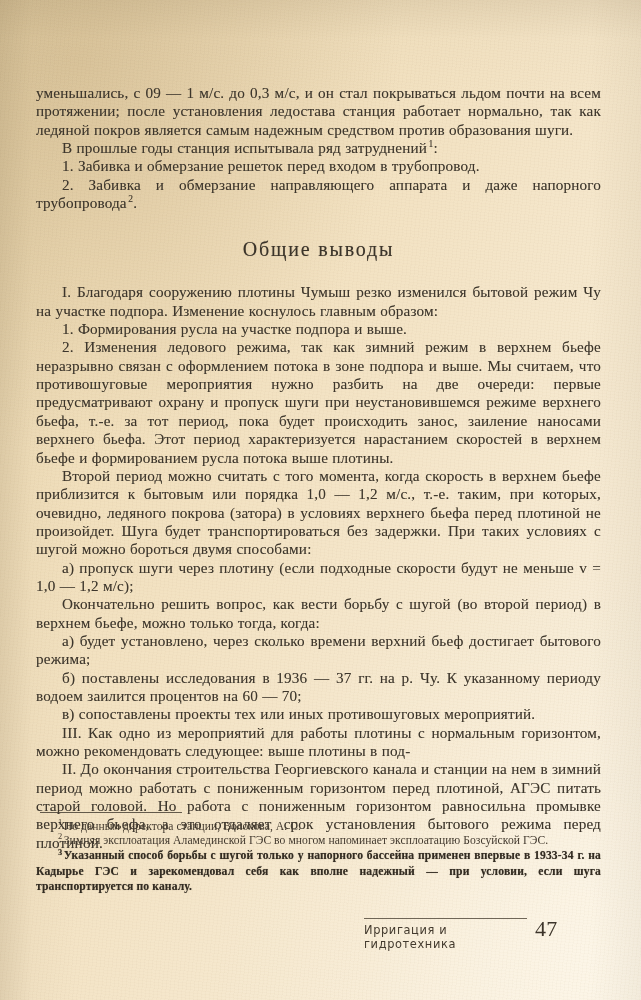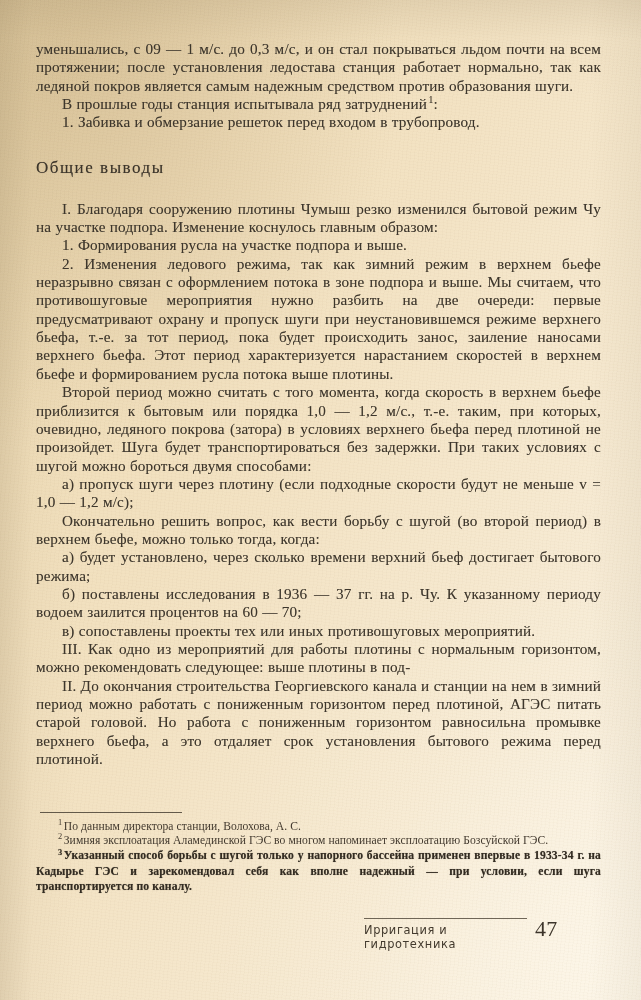--- a/index.html
+++ b/index.html
@@ -52,28 +52,28 @@
     font-size: 15.2px;
     line-height: 18.35px;
     text-align: justify;
     text-justify: inter-word;
     letter-spacing: 0.01em;
     word-spacing: 0.02em;
     color: #3d362c;
     text-shadow: 0 0 0.6px rgba(61,54,44,0.35);
   }
   p.ind { text-indent: 26px; }
-  p.tight { text-indent: 0; }
+  p.tight { text-indent: 0; margin-top: 44px; }
 
   h2.section-title {
     margin: 0;
-    font-size: 17px;
+    font-size: 20px;
     font-weight: normal;
     letter-spacing: 0.09em;
-    text-align: left;
+    text-align: center;
     color: #3b342a;
     text-shadow: 0 0 0.7px rgba(59,52,42,0.4);
   }
 
   .gap-title-top { height: 26px; }
   .gap-title-bot { height: 22px; }
 
   sup.fn {
     font-size: 9.5px;
     vertical-align: super;
@@ -159,20 +159,21 @@
   <div class="vignette"></div>
 
   <div class="content">
 
     <p class="body tight"><span>уменьшались, с 09 — 1 м/с. до 0,3 м/с, и он стал покрываться льдом почти на всем протяжении; после установления ледостава станция работает нормально, так как ледяной покров является самым надежным средством против образования шуги.</span></p>
 
     <p class="body ind"><span>В прошлые годы станция испытывала ряд затруднений</span><sup class="fn">1</sup><span>:</span></p>
 
     <p class="body ind"><span>1. Забивка и обмерзание решеток перед входом в трубопровод.</span></p>
 
+    <p class="body ind"><span>2. Забивка и обмерзание направляющего аппарата и даже напорного трубопровода</span><sup class="fn">2</sup><span>.</span></p>
 
     <div class="gap-title-top"></div>
     <h2 class="section-title">Общие выводы</h2>
     <div class="gap-title-bot"></div>
 
     <p class="body ind"><span>I. Благодаря сооружению плотины Чумыш резко изменился бытовой режим Чу на участке подпора. Изменение коснулось главным образом:</span></p>
 
     <p class="body ind"><span>1. Формирования русла на участке подпора и выше.</span></p>
 
     <p class="body ind"><span>2. Изменения ледового режима, так как зимний режим в верхнем бьефе неразрывно связан с оформлением потока в зоне подпора и выше. Мы считаем, что противошуговые мероприятия нужно разбить на две очереди: первые предусматривают охрану и пропуск шуги при неустановившемся режиме верхнего бьефа, т.-е. за тот период, пока будет происходить занос, заиление наносами верхнего бьефа. Этот период характеризуется нарастанием скоростей в верхнем бьефе и формированием русла потока выше плотины.</span></p>

